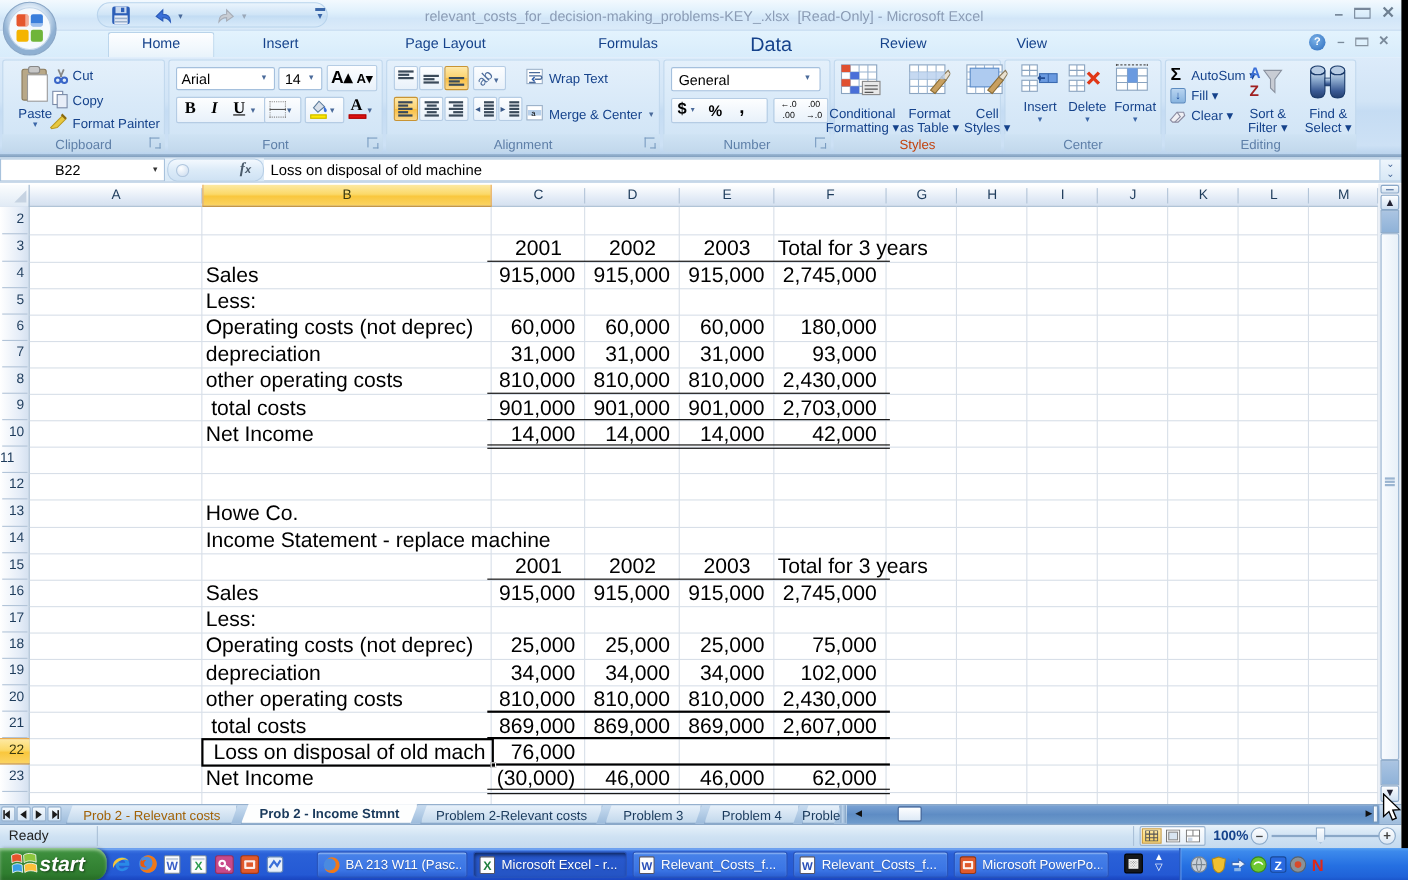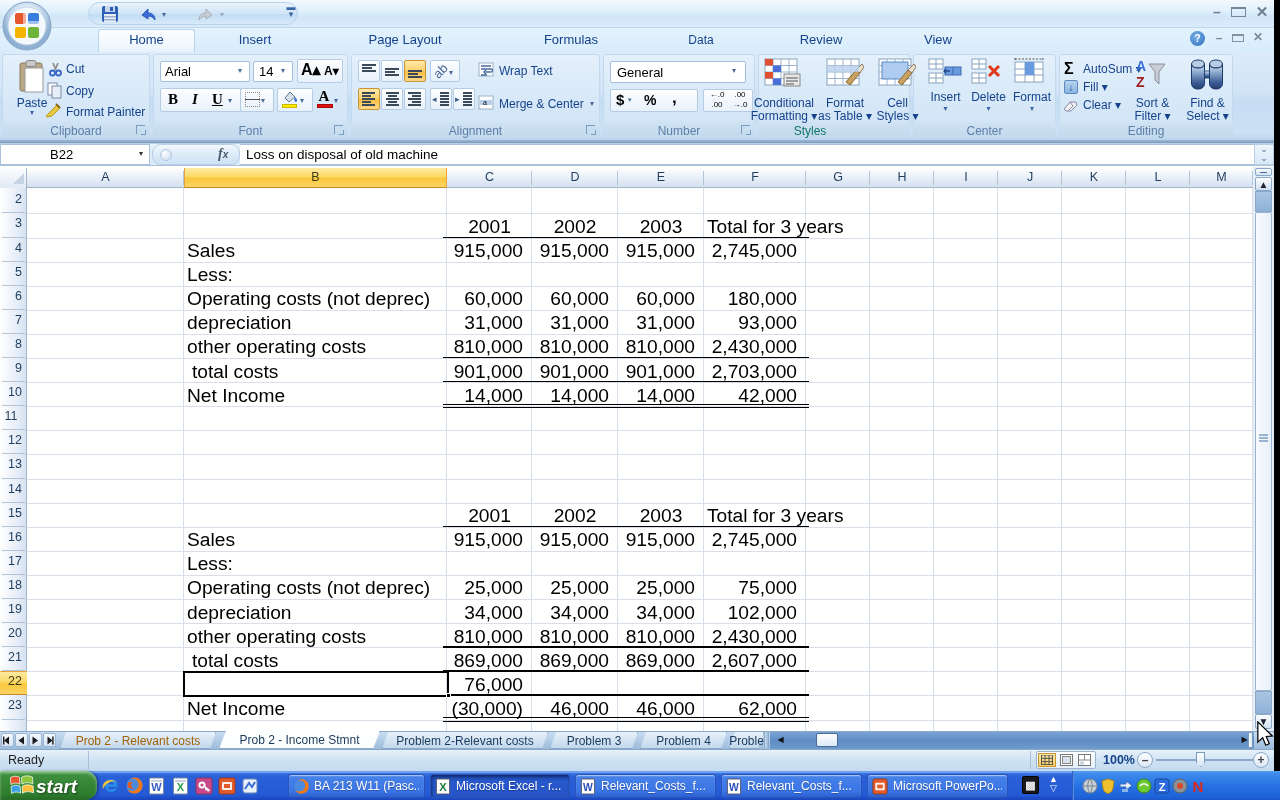--- a/index.html
+++ b/index.html
@@ -1,20 +1,21 @@
 <!DOCTYPE html>
 <html><head><meta charset="utf-8"><style>
 *{margin:0;padding:0;box-sizing:border-box;font-family:"Liberation Sans",sans-serif;}
 body{width:1280px;height:800px;overflow:hidden;}
 #scr{position:relative;width:1280px;height:800px;background:#fff;overflow:hidden;}
 .ab{position:absolute;}
 </style></head><body>
 <div id="scr">
 <div style="position:absolute;left:0px;top:0px;width:1280px;height:28px;background:linear-gradient(#f3f9fe,#dff0fc 40%,#d2e6f8 60%,#dcebf9);"></div>
 <div style="position:absolute;left:0px;top:27px;width:1280px;height:1px;background:#c0d8ee;"></div>
+<div style="position:absolute;left:340px;top:7px;width:600px;height:16px;font-size:13px;color:#8b9cb5;text-align:center;white-space:nowrap;">relevant_costs_for_decision-making_problems-KEY_.xlsx&nbsp; [Read-Only] - Microsoft Excel</div>
 <div style="position:absolute;left:1206px;top:8px;width:22px;height:12px;color:#6e7f91;font-size:14px;font-weight:bold;text-align:center;line-height:8px;">–</div>
 <div style="position:absolute;left:1231px;top:7px;width:15px;height:10px;border:1.8px solid #77879a;border-top-width:2.6px;"></div>
 <div style="position:absolute;left:1252px;top:5px;width:20px;height:14px;color:#6e7f91;font-size:15px;font-weight:bold;text-align:center;line-height:14px;">✕</div>
 <div style="position:absolute;left:88px;top:2px;width:210px;height:23px;background:linear-gradient(#eaf4fc,#cfe4f6 50%,#c2dcf3 55%,#d8eafa);border-radius:12px;border:1px solid #b8d3ec;"></div>
 <svg class="ab" style="left:101px;top:5px" width="18" height="18" viewBox="0 0 18 18">
 <rect x="1" y="1" width="16" height="16" rx="2" fill="#2d5fb8"></rect>
 <rect x="4" y="1" width="10" height="6" fill="#c8d8ee"></rect>
 <rect x="9" y="2" width="3" height="4" fill="#2d5fb8"></rect>
 <rect x="3" y="9" width="12" height="8" fill="#e8eef8"></rect>
 <rect x="3" y="11" width="12" height="1.5" fill="#9ab0cc"></rect>
@@ -46,21 +47,21 @@
 <rect x="13" y="26" width="11" height="11" rx="2" fill="#f4b400"></rect>
 <rect x="26" y="26" width="11" height="11" rx="2" fill="#6fb53a"></rect>
 <rect x="21" y="12" width="3" height="11" fill="#fff" opacity="0.5"></rect>
 <rect x="26" y="20" width="11" height="3" fill="#fff" opacity="0.5"></rect>
 </svg>
 <div style="position:absolute;left:98px;top:29px;width:97px;height:23px;background:linear-gradient(#fdfeff,#f2f8fd 60%,#e8f3fb);border:1px solid #b8d3ea;border-bottom:none;border-radius:3px 3px 0 0;"></div>
 <div style="position:absolute;left:98px;top:30px;width:97px;height:16px;font-size:13px;color:#15428b;text-align:center;line-height:20px;">Home</div>
 <div style="position:absolute;left:210px;top:30px;width:90px;height:16px;font-size:13px;color:#15428b;text-align:center;line-height:20px;">Insert</div>
 <div style="position:absolute;left:330px;top:30px;width:150px;height:16px;font-size:13px;color:#15428b;text-align:center;line-height:20px;">Page Layout</div>
 <div style="position:absolute;left:508px;top:30px;width:126px;height:16px;font-size:13px;color:#15428b;text-align:center;line-height:20px;">Formulas</div>
-<div style="position:absolute;left:660px;top:30px;width:82px;height:16px;font-size:12px;color:#15428b;text-align:center;line-height:20px;">Data</div>
+<div style="position:absolute;left:660px;top:30px;width:82px;height:16px;font-size:18px;color:#15428b;text-align:center;line-height:20px;">Data</div>
 <div style="position:absolute;left:770px;top:30px;width:102px;height:16px;font-size:13px;color:#15428b;text-align:center;line-height:20px;">Review</div>
 <div style="position:absolute;left:898px;top:30px;width:80px;height:16px;font-size:13px;color:#15428b;text-align:center;line-height:20px;">View</div>
 <div style="position:absolute;left:1190px;top:31px;width:15px;height:15px;border-radius:50%;background:radial-gradient(circle at 40% 35%,#7ab2e8,#2a6abc);color:#fff;font-size:10px;font-weight:bold;text-align:center;line-height:15px;">?</div>
 <div style="position:absolute;left:1212px;top:36px;width:14px;height:8px;color:#7a8a9a;font-size:12px;font-weight:bold;text-align:center;line-height:4px;">–</div>
 <div style="position:absolute;left:1232px;top:34px;width:12px;height:8px;border:1.4px solid #85929f;border-top-width:2.2px;"></div>
 <div style="position:absolute;left:1250px;top:31px;width:16px;height:12px;color:#7a8a9a;font-size:12px;font-weight:bold;text-align:center;line-height:12px;">✕</div>
 <div style="position:absolute;left:0px;top:52px;width:1280px;height:89px;background:linear-gradient(#dcebfa,#d1e4f6 45%,#c5dcf3 55%,#cde1f5 90%,#b9d2ec);"></div>
 <div style="position:absolute;left:0px;top:140px;width:1280px;height:3px;background:linear-gradient(#9cb8d4,#7e9cbc);"></div>
 <div style="position:absolute;left:2px;top:54px;width:148px;height:84px;background:linear-gradient(#e4f0fb,#d8e9f8 50%,#cfe3f5);border:1px solid #c2d9ee;border-radius:3px;"></div>
 <div style="position:absolute;left:2px;top:122px;width:148px;height:16px;background:linear-gradient(#cfe3f4,#c2d8ec);border-radius:0 0 3px 3px;"></div>
@@ -81,21 +82,21 @@
       <div style="position:absolute;right:-1px;bottom:-1px;width:5px;height:5px;border-right:1.5px solid #7a9cc0;border-bottom:1.5px solid #7a9cc0;"></div>
     </div>
 <div style="position:absolute;left:603px;top:54px;width:152px;height:84px;background:linear-gradient(#e4f0fb,#d8e9f8 50%,#cfe3f5);border:1px solid #c2d9ee;border-radius:3px;"></div>
 <div style="position:absolute;left:603px;top:122px;width:152px;height:16px;background:linear-gradient(#cfe3f4,#c2d8ec);border-radius:0 0 3px 3px;"></div>
 <div style="position:absolute;left:603px;top:124px;width:152px;height:13px;font-size:12px;color:#5e7fa8;text-align:center;">Number</div>
 <div style="position:absolute;left:741px;top:125px;width:9px;height:9px;border-left:1px solid #7a9cc0;border-top:1px solid #7a9cc0;">
       <div style="position:absolute;right:-1px;bottom:-1px;width:5px;height:5px;border-right:1.5px solid #7a9cc0;border-bottom:1.5px solid #7a9cc0;"></div>
     </div>
 <div style="position:absolute;left:758px;top:54px;width:152px;height:84px;background:linear-gradient(#e4f0fb,#d8e9f8 50%,#cfe3f5);border:1px solid #c2d9ee;border-radius:3px;"></div>
 <div style="position:absolute;left:758px;top:122px;width:152px;height:16px;background:linear-gradient(#cfe3f4,#c2d8ec);border-radius:0 0 3px 3px;"></div>
-<div style="position:absolute;left:734px;top:124px;width:152px;height:13px;font-size:12px;color:#0f766e;text-align:center;">Styles</div>
+<div style="position:absolute;left:758px;top:124px;width:152px;height:13px;font-size:12px;color:#c2410c;text-align:center;">Styles</div>
 <div style="position:absolute;left:913px;top:54px;width:143px;height:84px;background:linear-gradient(#e4f0fb,#d8e9f8 50%,#cfe3f5);border:1px solid #c2d9ee;border-radius:3px;"></div>
 <div style="position:absolute;left:913px;top:122px;width:143px;height:16px;background:linear-gradient(#cfe3f4,#c2d8ec);border-radius:0 0 3px 3px;"></div>
 <div style="position:absolute;left:913px;top:124px;width:143px;height:13px;font-size:12px;color:#5e7fa8;text-align:center;">Center</div>
 <div style="position:absolute;left:1059px;top:54px;width:174px;height:84px;background:linear-gradient(#e4f0fb,#d8e9f8 50%,#cfe3f5);border:1px solid #c2d9ee;border-radius:3px;"></div>
 <div style="position:absolute;left:1059px;top:122px;width:174px;height:16px;background:linear-gradient(#cfe3f4,#c2d8ec);border-radius:0 0 3px 3px;"></div>
 <div style="position:absolute;left:1059px;top:124px;width:174px;height:13px;font-size:12px;color:#5e7fa8;text-align:center;">Editing</div>
 <div style="position:absolute;left:8px;top:57px;width:48px;height:62px;"></div>
 <svg class="ab" style="left:17px;top:60px" width="30" height="34" viewBox="0 0 30 34">
 <rect x="3" y="3" width="22" height="28" rx="2" fill="#b8a888" stroke="#8a7a5a" stroke-width="1"></rect>
 <rect x="9" y="0.5" width="10" height="6" rx="2" fill="#c8c8c8" stroke="#888" stroke-width="1"></rect>
@@ -395,21 +396,21 @@
 <div style="position:absolute;left:0px;top:288.70000000000005px;width:22px;height:16px;font-size:12.5px;color:#1e3c5c;text-align:right;">6</div>
 <div style="position:absolute;left:2px;top:332.90000000000003px;width:23px;height:1px;background:#b2c4d8;"></div>
 <div style="position:absolute;left:0px;top:312.8px;width:22px;height:16px;font-size:12.5px;color:#1e3c5c;text-align:right;">7</div>
 <div style="position:absolute;left:2px;top:357.0px;width:23px;height:1px;background:#b2c4d8;"></div>
 <div style="position:absolute;left:0px;top:336.90000000000003px;width:22px;height:16px;font-size:12.5px;color:#1e3c5c;text-align:right;">8</div>
 <div style="position:absolute;left:2px;top:381.1px;width:23px;height:1px;background:#b2c4d8;"></div>
 <div style="position:absolute;left:0px;top:361.0px;width:22px;height:16px;font-size:12.5px;color:#1e3c5c;text-align:right;">9</div>
 <div style="position:absolute;left:2px;top:405.20000000000005px;width:23px;height:1px;background:#b2c4d8;"></div>
 <div style="position:absolute;left:0px;top:385.1px;width:22px;height:16px;font-size:12.5px;color:#1e3c5c;text-align:right;">10</div>
 <div style="position:absolute;left:2px;top:429.3px;width:23px;height:1px;background:#b2c4d8;"></div>
-<div style="position:absolute;left:0px;top:409.20000000000005px;width:22px;height:16px;font-size:12.5px;color:#1e3c5c;text-align:center;">11</div>
+<div style="position:absolute;left:0px;top:409.20000000000005px;width:22px;height:16px;font-size:12.5px;color:#1e3c5c;text-align:left;">11</div>
 <div style="position:absolute;left:2px;top:453.40000000000003px;width:23px;height:1px;background:#b2c4d8;"></div>
 <div style="position:absolute;left:0px;top:433.3px;width:22px;height:16px;font-size:12.5px;color:#1e3c5c;text-align:right;">12</div>
 <div style="position:absolute;left:2px;top:477.50000000000006px;width:23px;height:1px;background:#b2c4d8;"></div>
 <div style="position:absolute;left:0px;top:457.40000000000003px;width:22px;height:16px;font-size:12.5px;color:#1e3c5c;text-align:right;">13</div>
 <div style="position:absolute;left:2px;top:501.6px;width:23px;height:1px;background:#b2c4d8;"></div>
 <div style="position:absolute;left:0px;top:481.50000000000006px;width:22px;height:16px;font-size:12.5px;color:#1e3c5c;text-align:right;">14</div>
 <div style="position:absolute;left:2px;top:525.7px;width:23px;height:1px;background:#b2c4d8;"></div>
 <div style="position:absolute;left:0px;top:505.6px;width:22px;height:16px;font-size:12.5px;color:#1e3c5c;text-align:right;">15</div>
 <div style="position:absolute;left:2px;top:549.8px;width:23px;height:1px;background:#b2c4d8;"></div>
 <div style="position:absolute;left:0px;top:529.7px;width:22px;height:16px;font-size:12.5px;color:#1e3c5c;text-align:right;">16</div>
@@ -491,20 +492,22 @@
 <div style="position:absolute;left:192px;top:360.5px;width:420px;height:20px;font-size:19.2px;line-height:21px;white-space:nowrap;"> total costs</div>
 <div style="position:absolute;left:447px;top:360.5px;width:76px;height:20px;font-size:19.2px;line-height:21px;text-align:right;white-space:nowrap;">901,000</div>
 <div style="position:absolute;left:532px;top:360.5px;width:77px;height:20px;font-size:19.2px;line-height:21px;text-align:right;white-space:nowrap;">901,000</div>
 <div style="position:absolute;left:618px;top:360.5px;width:77px;height:20px;font-size:19.2px;line-height:21px;text-align:right;white-space:nowrap;">901,000</div>
 <div style="position:absolute;left:704px;top:360.5px;width:93px;height:20px;font-size:19.2px;line-height:21px;text-align:right;white-space:nowrap;">2,703,000</div>
 <div style="position:absolute;left:187px;top:384.6px;width:420px;height:20px;font-size:19.2px;line-height:21px;white-space:nowrap;">Net Income</div>
 <div style="position:absolute;left:447px;top:384.6px;width:76px;height:20px;font-size:19.2px;line-height:21px;text-align:right;white-space:nowrap;">14,000</div>
 <div style="position:absolute;left:532px;top:384.6px;width:77px;height:20px;font-size:19.2px;line-height:21px;text-align:right;white-space:nowrap;">14,000</div>
 <div style="position:absolute;left:618px;top:384.6px;width:77px;height:20px;font-size:19.2px;line-height:21px;text-align:right;white-space:nowrap;">14,000</div>
 <div style="position:absolute;left:704px;top:384.6px;width:93px;height:20px;font-size:19.2px;line-height:21px;text-align:right;white-space:nowrap;">42,000</div>
+<div style="position:absolute;left:187px;top:456.90000000000003px;width:420px;height:20px;font-size:19.2px;line-height:21px;white-space:nowrap;">Howe Co.</div>
+<div style="position:absolute;left:187px;top:481.00000000000006px;width:420px;height:20px;font-size:19.2px;line-height:21px;white-space:nowrap;">Income Statement - replace machine</div>
 <div style="position:absolute;left:447px;top:505.1px;width:85px;height:20px;font-size:19.2px;line-height:21px;text-align:center;white-space:nowrap;">2001</div>
 <div style="position:absolute;left:532px;top:505.1px;width:86px;height:20px;font-size:19.2px;line-height:21px;text-align:center;white-space:nowrap;">2002</div>
 <div style="position:absolute;left:618px;top:505.1px;width:86px;height:20px;font-size:19.2px;line-height:21px;text-align:center;white-space:nowrap;">2003</div>
 <div style="position:absolute;left:707px;top:505.1px;width:150px;height:20px;font-size:19.2px;line-height:21px;white-space:nowrap;">Total for 3 years</div>
 <div style="position:absolute;left:187px;top:529.2px;width:420px;height:20px;font-size:19.2px;line-height:21px;white-space:nowrap;">Sales</div>
 <div style="position:absolute;left:447px;top:529.2px;width:76px;height:20px;font-size:19.2px;line-height:21px;text-align:right;white-space:nowrap;">915,000</div>
 <div style="position:absolute;left:532px;top:529.2px;width:77px;height:20px;font-size:19.2px;line-height:21px;text-align:right;white-space:nowrap;">915,000</div>
 <div style="position:absolute;left:618px;top:529.2px;width:77px;height:20px;font-size:19.2px;line-height:21px;text-align:right;white-space:nowrap;">915,000</div>
 <div style="position:absolute;left:704px;top:529.2px;width:93px;height:20px;font-size:19.2px;line-height:21px;text-align:right;white-space:nowrap;">2,745,000</div>
 <div style="position:absolute;left:187px;top:553.3px;width:420px;height:20px;font-size:19.2px;line-height:21px;white-space:nowrap;">Less:</div>
@@ -521,20 +524,21 @@
 <div style="position:absolute;left:187px;top:625.6px;width:420px;height:20px;font-size:19.2px;line-height:21px;white-space:nowrap;">other operating costs</div>
 <div style="position:absolute;left:447px;top:625.6px;width:76px;height:20px;font-size:19.2px;line-height:21px;text-align:right;white-space:nowrap;">810,000</div>
 <div style="position:absolute;left:532px;top:625.6px;width:77px;height:20px;font-size:19.2px;line-height:21px;text-align:right;white-space:nowrap;">810,000</div>
 <div style="position:absolute;left:618px;top:625.6px;width:77px;height:20px;font-size:19.2px;line-height:21px;text-align:right;white-space:nowrap;">810,000</div>
 <div style="position:absolute;left:704px;top:625.6px;width:93px;height:20px;font-size:19.2px;line-height:21px;text-align:right;white-space:nowrap;">2,430,000</div>
 <div style="position:absolute;left:192px;top:649.7px;width:420px;height:20px;font-size:19.2px;line-height:21px;white-space:nowrap;"> total costs</div>
 <div style="position:absolute;left:447px;top:649.7px;width:76px;height:20px;font-size:19.2px;line-height:21px;text-align:right;white-space:nowrap;">869,000</div>
 <div style="position:absolute;left:532px;top:649.7px;width:77px;height:20px;font-size:19.2px;line-height:21px;text-align:right;white-space:nowrap;">869,000</div>
 <div style="position:absolute;left:618px;top:649.7px;width:77px;height:20px;font-size:19.2px;line-height:21px;text-align:right;white-space:nowrap;">869,000</div>
 <div style="position:absolute;left:704px;top:649.7px;width:93px;height:20px;font-size:19.2px;line-height:21px;text-align:right;white-space:nowrap;">2,607,000</div>
+<div style="position:absolute;left:194px;top:673.8px;width:420px;height:20px;font-size:19.2px;line-height:21px;white-space:nowrap;"> Loss on disposal of old mach</div>
 <div style="position:absolute;left:447px;top:673.8px;width:76px;height:20px;font-size:19.2px;line-height:21px;text-align:right;white-space:nowrap;">76,000</div>
 <div style="position:absolute;left:187px;top:697.9000000000001px;width:420px;height:20px;font-size:19.2px;line-height:21px;white-space:nowrap;">Net Income</div>
 <div style="position:absolute;left:447px;top:697.9000000000001px;width:76px;height:20px;font-size:19.2px;line-height:21px;text-align:right;white-space:nowrap;">(30,000)</div>
 <div style="position:absolute;left:532px;top:697.9000000000001px;width:77px;height:20px;font-size:19.2px;line-height:21px;text-align:right;white-space:nowrap;">46,000</div>
 <div style="position:absolute;left:618px;top:697.9000000000001px;width:77px;height:20px;font-size:19.2px;line-height:21px;text-align:right;white-space:nowrap;">46,000</div>
 <div style="position:absolute;left:704px;top:697.9000000000001px;width:93px;height:20px;font-size:19.2px;line-height:21px;text-align:right;white-space:nowrap;">62,000</div>
 <div style="position:absolute;left:443px;top:236.5px;width:366px;height:1.4px;background:#000;"></div>
 <div style="position:absolute;left:443px;top:357.0px;width:366px;height:1.4px;background:#000;"></div>
 <div style="position:absolute;left:443px;top:381.1px;width:366px;height:1.4px;background:#000;"></div>
 <div style="position:absolute;left:443px;top:525.7px;width:366px;height:1.4px;background:#000;"></div>
@@ -572,21 +576,21 @@
       <path d="M9 6.5 L3.5 2.5 L3.5 10.5 Z" fill="#1a1a1a"></path>
     </svg>
 <div style="position:absolute;left:43px;top:733px;width:13px;height:14px;background:linear-gradient(#f4f9fd,#d4e4f4);border:1px solid #9ab4d0;border-radius:2px;"></div>
 <svg class="ab" style="left:43px;top:734px" width="13" height="13" viewBox="0 0 13 13">
       <path d="M9.5 6.5 L4.5 2.5 L4.5 10.5 Z" fill="#1a1a1a"></path>
       <rect x="9.2" y="2.5" width="1.4" height="8" fill="#1a1a1a"></rect>
     </svg>
 <div style="position:absolute;left:60px;top:732px;width:156px;height:17px;background:linear-gradient(#e8f1fa,#c2d8ec);border:1px solid #8aa8c8;border-top:none;clip-path:polygon(6px 0, 100% 0, calc(100% - 6px) 100%, 0 100%);"></div>
 <div style="position:absolute;left:60px;top:734px;width:156px;height:14px;font-size:12px;color:#a16207;text-align:center;white-space:nowrap;overflow:hidden;">Prob 2 - Relevant costs</div>
 <div style="position:absolute;left:219px;top:731px;width:161px;height:18px;background:#fdfefe;border:1px solid #8aa8c8;border-top:none;clip-path:polygon(7px 0, calc(100% - 0px) 0, calc(100% - 7px) 100%, 0 100%);"></div>
-<div style="position:absolute;left:219px;top:733px;width:161px;height:14px;font-size:12px;font-weight:normal;color:#1a3a5c;text-align:center;white-space:nowrap;">Prob 2 - Income Stmnt</div>
+<div style="position:absolute;left:219px;top:733px;width:161px;height:14px;font-size:12px;font-weight:bold;color:#1a3a5c;text-align:center;white-space:nowrap;">Prob 2 - Income Stmnt</div>
 <div style="position:absolute;left:382px;top:732px;width:166px;height:17px;background:linear-gradient(#e8f1fa,#c2d8ec);border:1px solid #8aa8c8;border-top:none;clip-path:polygon(6px 0, 100% 0, calc(100% - 6px) 100%, 0 100%);"></div>
 <div style="position:absolute;left:382px;top:734px;width:166px;height:14px;font-size:12px;color:#1a3a5c;text-align:center;white-space:nowrap;overflow:hidden;">Problem 2-Relevant costs</div>
 <div style="position:absolute;left:550px;top:732px;width:88px;height:17px;background:linear-gradient(#e8f1fa,#c2d8ec);border:1px solid #8aa8c8;border-top:none;clip-path:polygon(6px 0, 100% 0, calc(100% - 6px) 100%, 0 100%);"></div>
 <div style="position:absolute;left:550px;top:734px;width:88px;height:14px;font-size:12px;color:#1a3a5c;text-align:center;white-space:nowrap;overflow:hidden;">Problem 3</div>
 <div style="position:absolute;left:640px;top:732px;width:87px;height:17px;background:linear-gradient(#e8f1fa,#c2d8ec);border:1px solid #8aa8c8;border-top:none;clip-path:polygon(6px 0, 100% 0, calc(100% - 6px) 100%, 0 100%);"></div>
 <div style="position:absolute;left:640px;top:734px;width:87px;height:14px;font-size:12px;color:#1a3a5c;text-align:center;white-space:nowrap;overflow:hidden;">Problem 4</div>
 <div style="position:absolute;left:729px;top:732px;width:35px;height:17px;background:linear-gradient(#e8f1fa,#c2d8ec);border:1px solid #8aa8c8;border-top:none;clip-path:polygon(6px 0, 100% 0, calc(100% - 6px) 100%, 0 100%);"></div>
 <div style="position:absolute;left:729px;top:734px;width:35px;height:14px;font-size:12px;color:#1a3a5c;text-align:center;white-space:nowrap;overflow:hidden;">Proble</div>
 <div style="position:absolute;left:764px;top:732px;width:5px;height:16px;background:linear-gradient(90deg,#c8dcf0,#9ab8d8);border-left:1px solid #8aa8c8;border-right:1px solid #8aa8c8;"></div>
 <div style="position:absolute;left:770px;top:731px;width:484px;height:18px;background:linear-gradient(#7ba3d4,#5e8cc4 50%,#6f9ccc);border-top:1px solid #8aa8c8;"></div>

